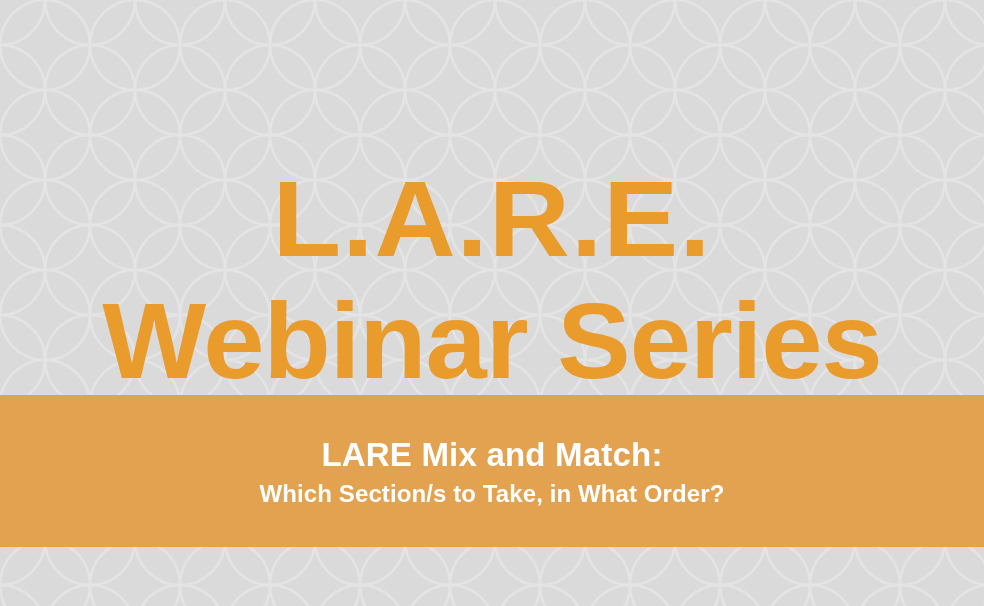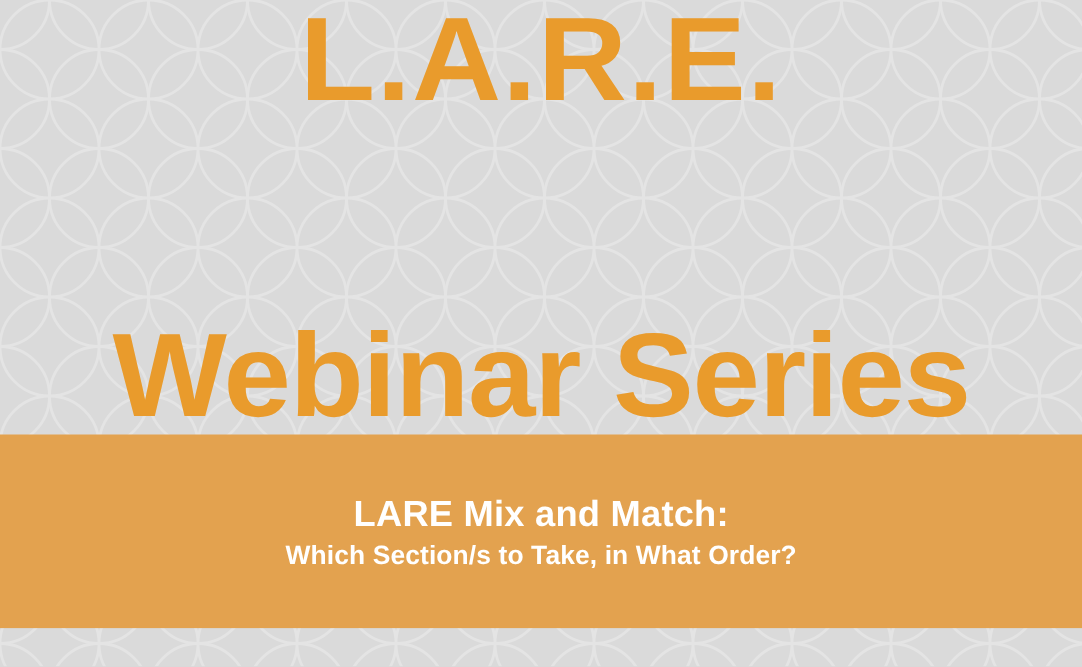--- a/index.html
+++ b/index.html
@@ -35,21 +35,21 @@
   
   #hero {
     position: absolute;
     left: 0;
     top: 0;
     width: 984px;
     height: 395px;
     display: flex;
     flex-direction: column;
     align-items: center;
-    justify-content: space-between;
+    justify-content: flex-end;
   }
 
   .hero-line {
     display: block;
     width: 100%;
     text-align: center;
     color: #e99b2c;
     font-family: "Liberation Sans", sans-serif;
     font-weight: bold;
     line-height: 1.0;
@@ -70,21 +70,21 @@
     letter-spacing: -1px;
     transform: scaleX(1.02);
   }
 
   
   #banner {
     position: absolute;
     left: 0;
     top: 395px;
     width: 984px;
-    height: 176px;
+    height: 152px;
     background-color: #e3a24f;
     display: flex;
     flex-direction: column;
     align-items: center;
     justify-content: center;
     box-sizing: border-box;
     padding-top: 2px;
   }
 
   .banner-line {

